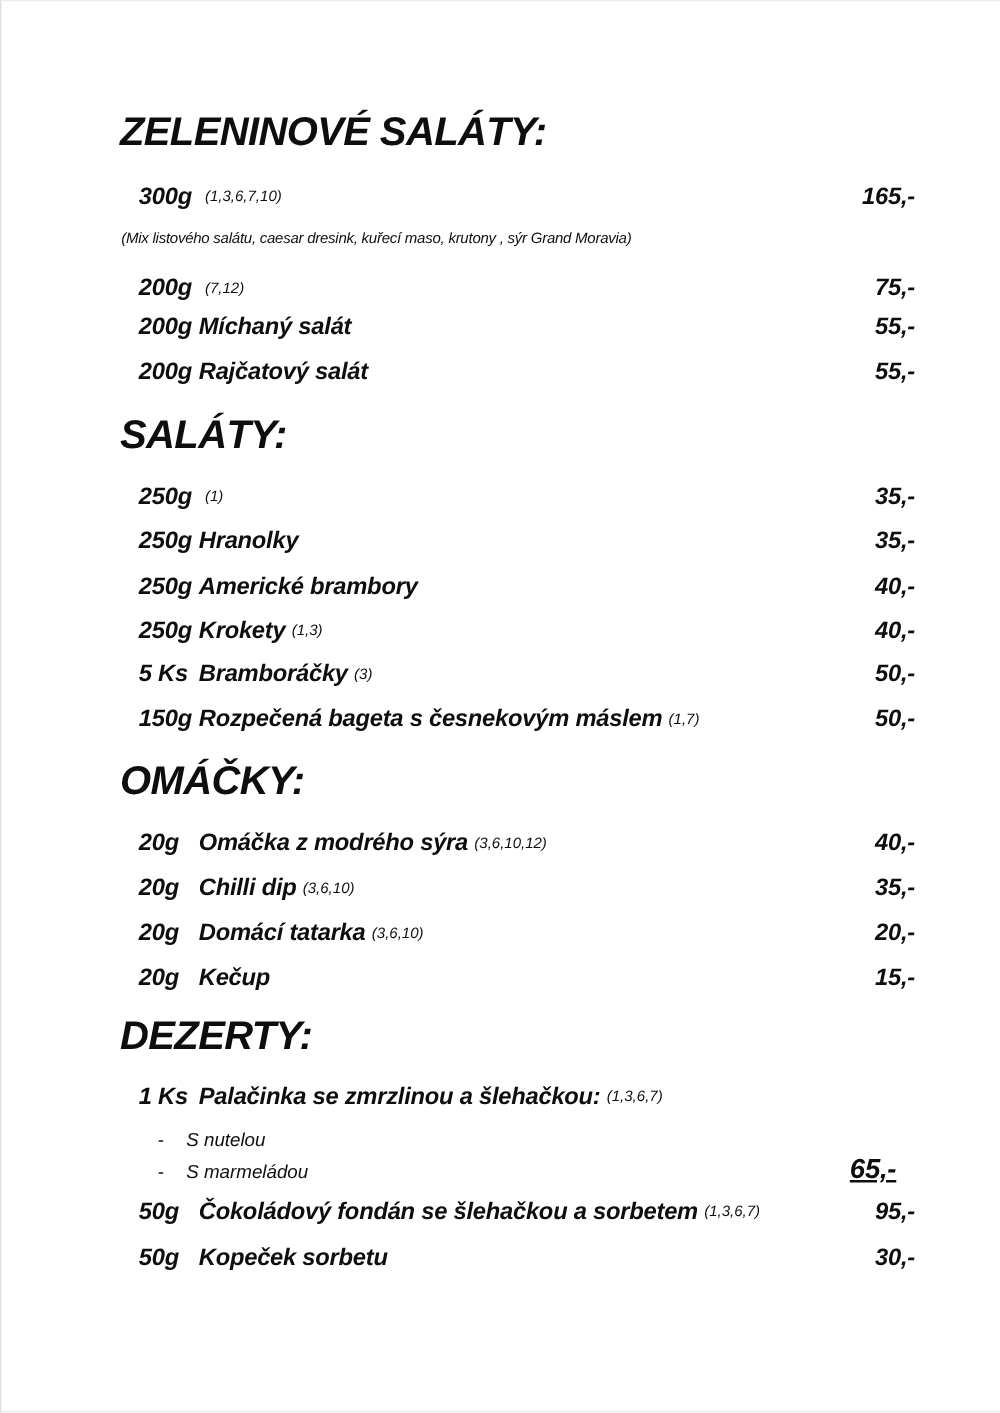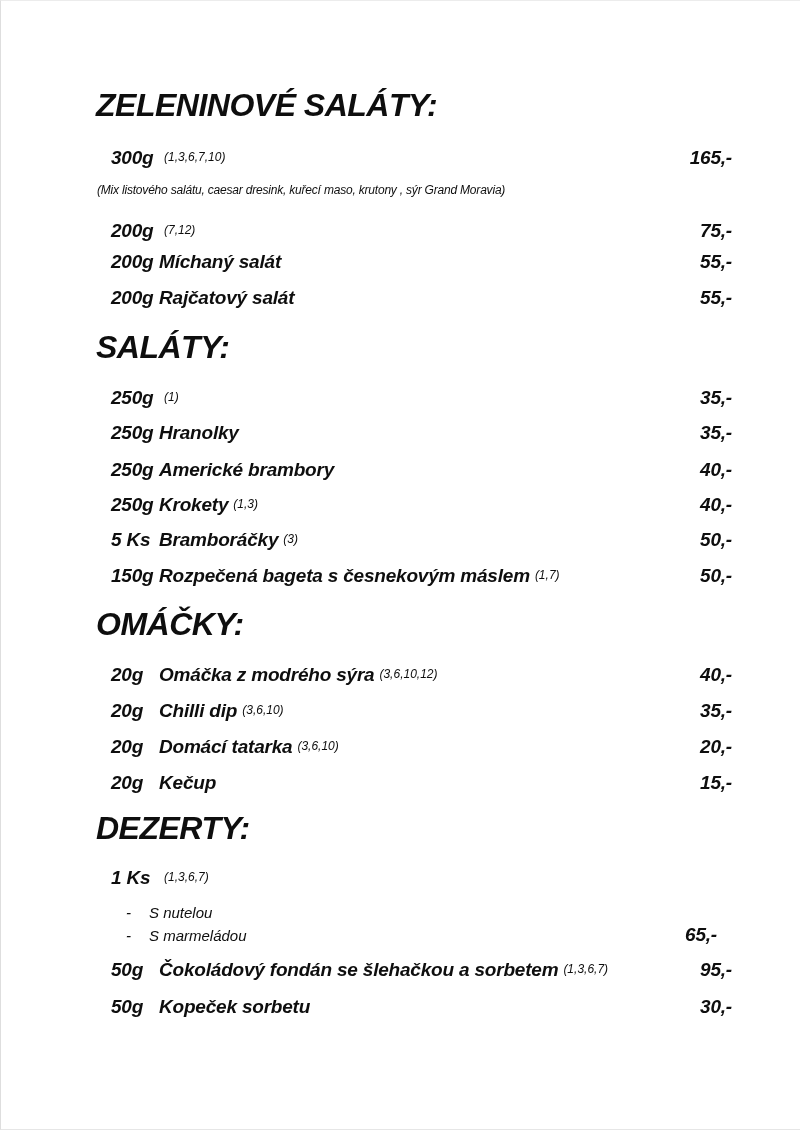--- a/index.html
+++ b/index.html
@@ -35,21 +35,21 @@
     position:absolute;left:96px;
     font-size:12px;font-style:italic;font-weight:400;
     line-height:19px;letter-spacing:-0.2px;white-space:nowrap;
   }
   .variant{
     position:absolute;left:95px;width:621px;
     display:flex;align-items:baseline;
     font-size:15px;font-style:italic;font-weight:400;line-height:19px;
   }
   .variant .dash{width:23px;margin-left:30px;flex:none;}
-  .variant .price{font-size:19px;font-weight:bold;font-style:italic;letter-spacing:-0.2px;}
+  .variant .price{font-size:22px;font-weight:bold;font-style:italic;letter-spacing:-0.2px;text-decoration:underline;}
 </style>
 </head>
 <body>
 
 <div class="h" style="top:86px">ZELENINOVÉ SALÁTY:</div>
 
 <div class="row" style="top:145px">
   <span class="qty">300g</span>
   <span class="allerg">(1,3,6,7,10)</span>
   <span class="fill"></span>
@@ -155,20 +155,21 @@
   <span class="qty">20g</span>
   <span class="name">Kečup</span>
   <span class="fill"></span>
   <span class="price">15,-</span>
 </div>
 
 <div class="h" style="top:809px">DEZERTY:</div>
 
 <div class="row" style="top:865px">
   <span class="qty">1 Ks</span>
+  <span class="name">Palačinka se zmrzlinou a šlehačkou:</span>
   <span class="allerg">(1,3,6,7)</span>
   <span class="fill"></span>
 </div>
 
 <div class="variant" style="top:902px">
   <span class="dash">-</span>
   <span class="name">S nutelou</span>
   <span class="fill"></span>
   <span class="price"></span>
 </div>

